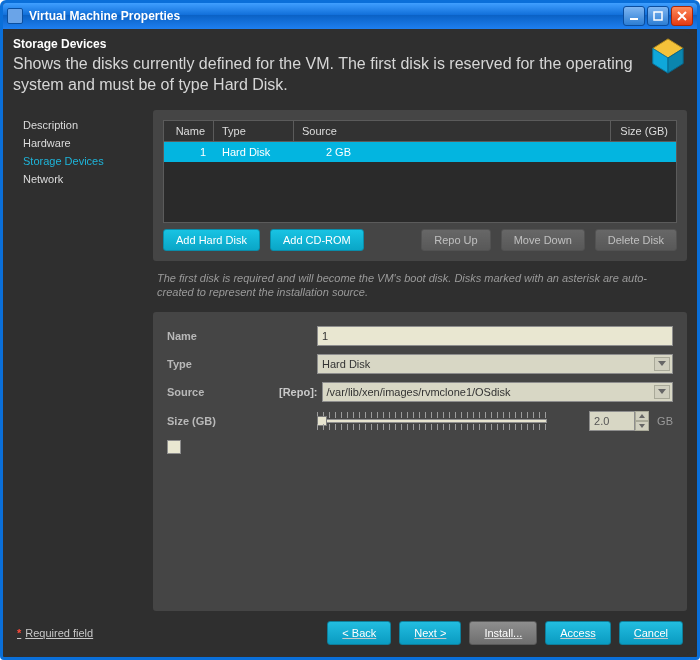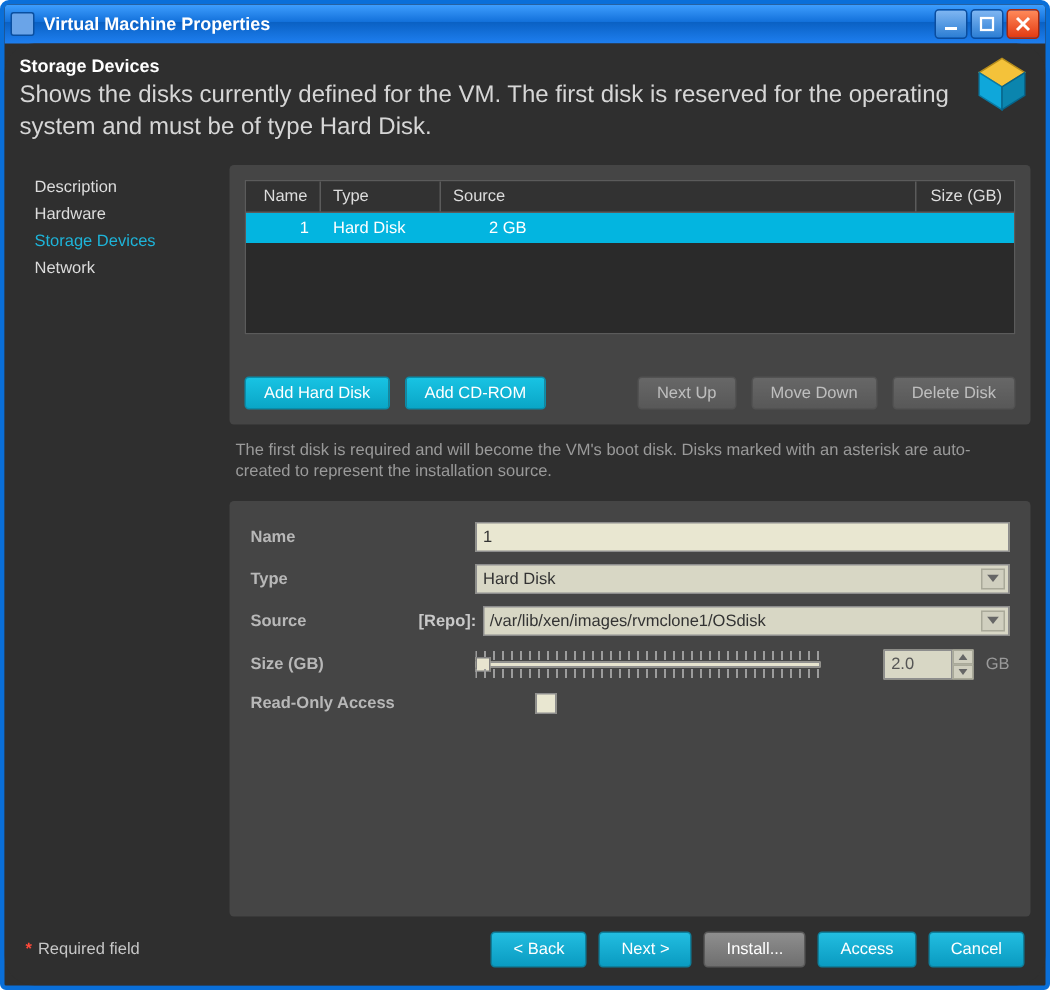--- a/index.html
+++ b/index.html
@@ -32,27 +32,27 @@
 .grid-head { display: flex; background: #323232; color: #ddd; font-size: 11px; border-bottom: 1px solid #5b5b5b; }
 .grid-head div { padding: 4px 8px; border-right: 1px solid #5b5b5b; }
 .col-name { width: 50px; text-align: right; }
 .col-type { width: 80px; }
 .col-source { flex: 1; }
 .col-size { width: 65px; text-align: right; }
 .grid-body { height: 80px; }
 .grid-row { display: flex; font-size: 11px; color: #fff; }
 .grid-row.sel { background: #03b5e0; }
 .grid-row div { padding: 4px 8px; }
-.btn-row { display: flex; gap: 10px; margin-top: 28px; }
+.btn-row { display: flex; gap: 10px; margin-top: 6px; }
 .btn-row .spacer { flex: 1; }
 .btn { height: 22px; padding: 0 12px; font-size: 11px; border-radius: 3px; border: 1px solid #5a5a5a; background: linear-gradient(#7a7a7a,#636363); color: #fff; cursor: pointer; }
 .btn.disabled { opacity: 0.65; cursor: default; }
 .btn.teal { background: linear-gradient(#18c3e3,#0aa6c7); border-color: #0a8daa; }
 
-.hint { font-size: 11px; color: #9a9a9a; margin: 10px 4px 12px 4px; line-height: 1.35; }
+.hint { font-size: 11px; color: #9a9a9a; margin: 10px 4px 12px 4px; line-height: 1.35; font-style: italic; }
 
 .form-panel { background: #454545; border-radius: 3px; padding: 14px 14px 60px 14px; flex: 1; }
 .form-row { display: flex; align-items: center; margin-bottom: 8px; font-size: 11px; }
 .form-row .label { width: 150px; color: #b8b8b8; font-weight: bold; }
 .form-row .repo { color: #c9c9c9; font-weight: bold; margin-right: 4px; font-size: 11px; }
 .input, .select { height: 20px; background: #e9e7d1; border: 1px solid #8d8d8d; font-size: 11px; padding: 0 4px; color: #333; }
 .input.wide { flex: 1; }
 .select { flex: 1; position: relative; display: flex; align-items: center; background: #d8d7c5; }
 .select .chev { position: absolute; right: 2px; top: 2px; width: 16px; height: 14px; background: #d0cfbf; border: 1px solid #a9a999; display: flex; align-items: center; justify-content: center; }
 .slider-wrap { flex: 1; display: flex; align-items: center; gap: 8px; color: #9a9a9a; }
@@ -61,21 +61,21 @@
 .ticks.top { top: 2px; }
 .ticks.bot { bottom: 2px; }
 .bar { position: absolute; left: 0; right: 0; top: 9px; height: 4px; background: #e7e4cf; border: 1px solid #8f8f8f; }
 .thumb { position: absolute; left: 0; top: 6px; width: 10px; height: 10px; background: #e7e4cf; border: 1px solid #7d7d7d; }
 .spin { display: flex; align-items: center; margin-left: 34px; }
 .spin .val { width: 46px; height: 20px; background: #d8d7c5; border: 1px solid #8d8d8d; font-size: 11px; padding: 0 4px; color: #555; display: flex; align-items: center; }
 .spin .arrows { width: 14px; height: 20px; display: flex; flex-direction: column; }
 .spin .arrows div { flex: 1; background: #d0cfbf; border: 1px solid #a9a999; display: flex; align-items: center; justify-content: center; }
 .checkbox { width: 14px; height: 14px; background: #e9e7d1; border: 1px solid #8d8d8d; }
 
-.footer { display: flex; align-items: center; padding: 10px 4px 2px 4px; gap: 8px; }
+.footer { display: flex; align-items: center; padding: 10px 4px 2px 4px; gap: 8px; text-decoration: underline; }
 .req { font-size: 11px; color: #c7c7c7; flex: 1; }
 .req .ast { color: #ff4a3a; font-weight: bold; margin-right: 4px; }
 .fbtn { height: 24px; padding: 0 14px; font-size: 11px; border-radius: 3px; border: 1px solid #0e7f9b; background: linear-gradient(#22bde0,#0a9bc1); color: #fff; cursor: pointer; }
 .fbtn.gray { background: linear-gradient(#8e8e8e,#6f6f6f); border-color: #5a5a5a; }
 </style>
 </head>
 <body>
 
 <div class="window">
   <div class="titlebar">
@@ -135,21 +135,21 @@
                 <div class="col-name">1</div>
                 <div class="col-type">Hard Disk</div>
                 <div class="col-size">2 GB</div>
               </div>
             </div>
           </div>
           <div class="btn-row">
             <button class="btn teal">Add Hard Disk</button>
             <button class="btn teal">Add CD-ROM</button>
             <div class="spacer"></div>
-            <button class="btn disabled">Next Up</button>
+            <button class="btn disabled">Repo Up</button>
             <button class="btn disabled">Move Down</button>
             <button class="btn disabled">Delete Disk</button>
           </div>
         </div>
 
         <div class="hint">The first disk is required and will become the VM's boot disk. Disks marked with an asterisk are auto-created to represent the installation source.</div>
 
         <div class="form-panel">
           <div class="form-row">
             <div class="label">Name</div>
@@ -199,21 +199,20 @@
                       <svg width="6" height="4">
                         <path d="M0 0 L6 0 L3 4 Z" fill="#666"></path>
                       </svg>
                     </div>
                 </div>
               </div>
               <span>GB</span>
             </div>
           </div>
           <div class="form-row" style="margin-top:6px">
-            <div class="label" style="width:190px">Read-Only Access</div>
             <div class="checkbox"></div>
           </div>
         </div>
       </div>
     </div>
 
     <div class="footer">
       <div class="req"><span class="ast">*</span><span>Required field</span></div>
       <button class="fbtn">&lt; Back</button>
       <button class="fbtn">Next &gt;</button>

